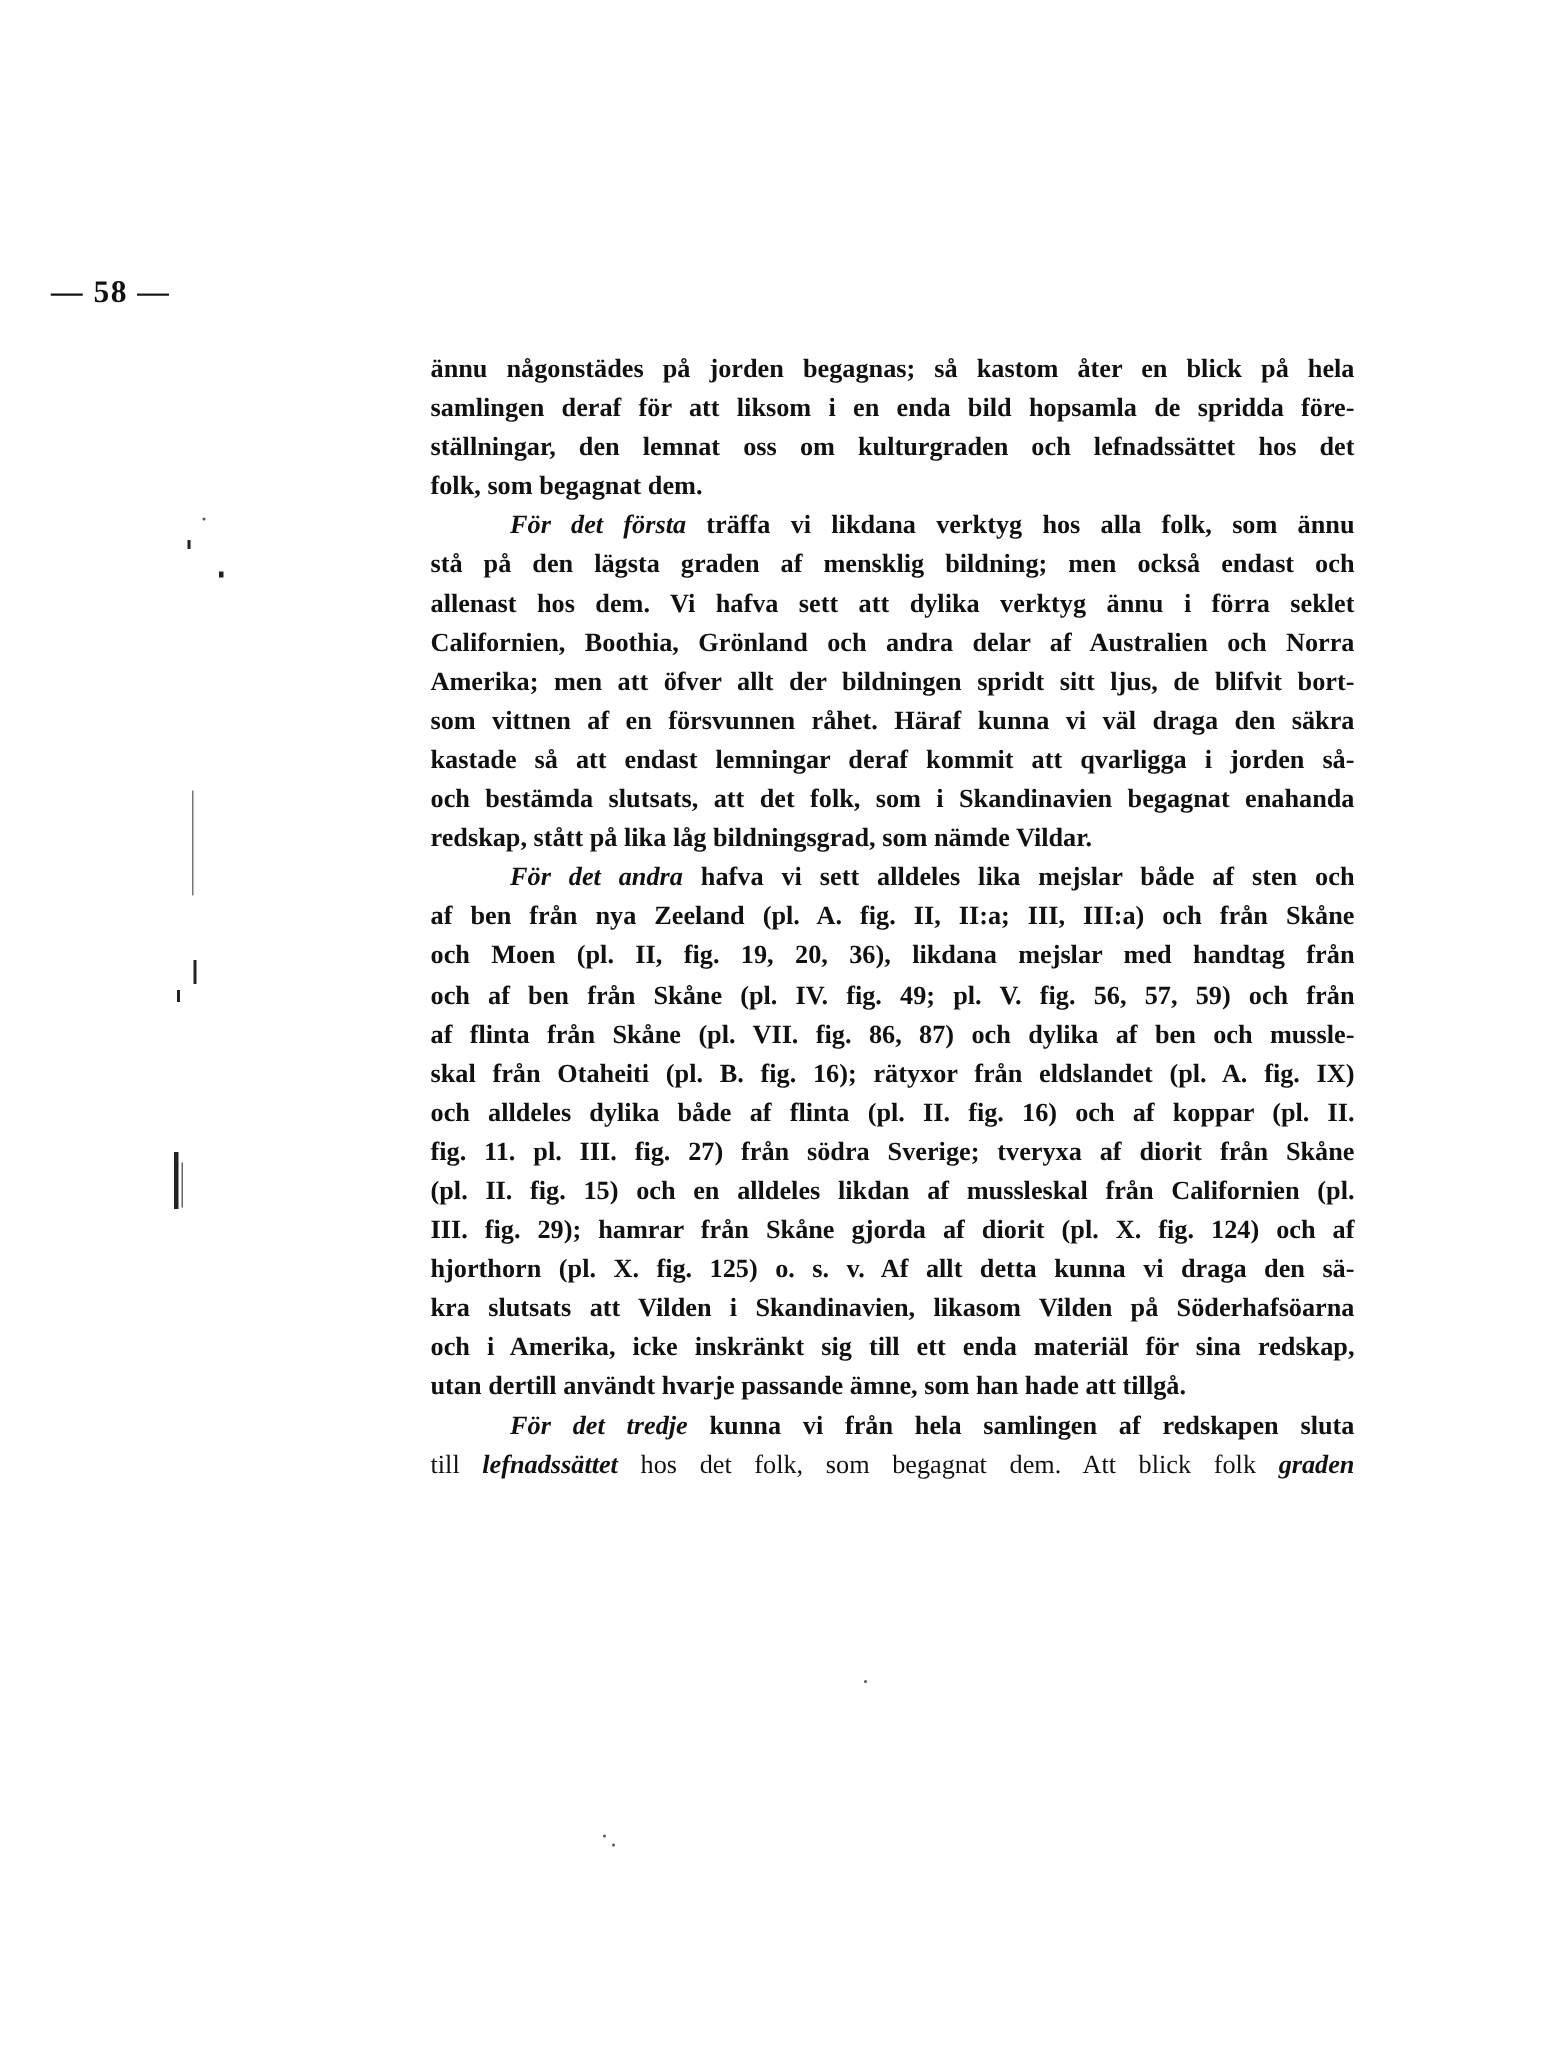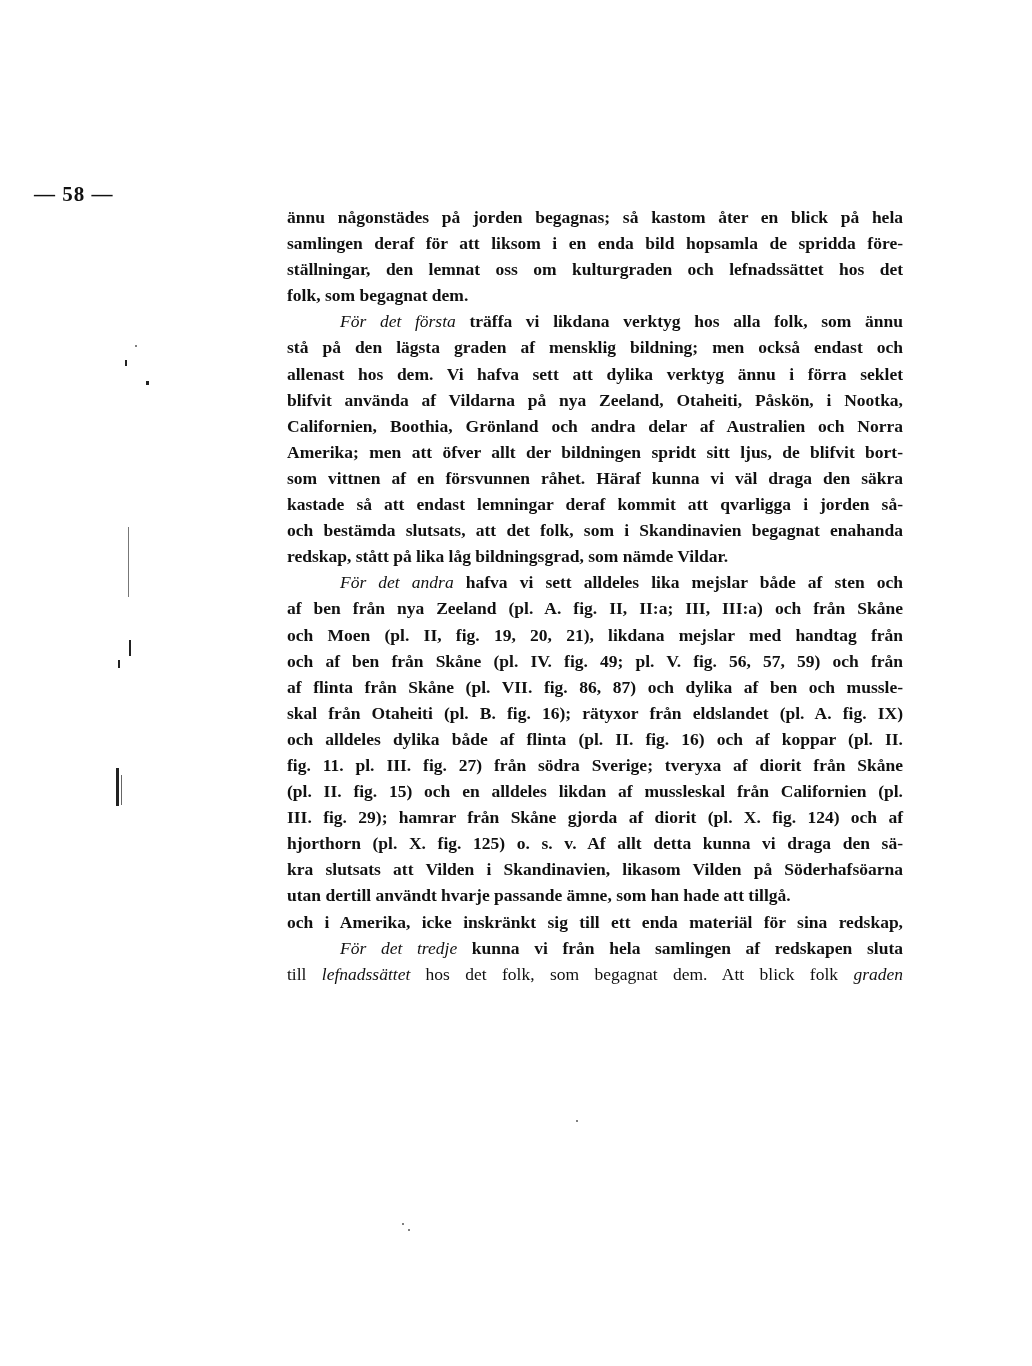--- a/index.html
+++ b/index.html
@@ -22,21 +22,21 @@
       width: 1032px;
       font-family: "Liberation Serif", serif;
       font-size: 21px;
       font-weight: bold;
       letter-spacing: 1px;
       padding-left: 34px;
     }
     .text-block {
       position: absolute;
       left: 287px;
-      top: 204px;
+      top: 232px;
       width: 616px;
     }
     .line {
       height: 26.1px;
       line-height: 26px;
       font-family: "Liberation Serif", serif;
       font-size: 17.5px;
       font-weight: bold;
       white-space: nowrap;
       text-align: justify;
@@ -48,21 +48,21 @@
       text-align-last: left;
     }
     .line.indent {
       padding-left: 53px;
     }
     .line.light {
       font-weight: normal;
     }
     .line em {
       font-style: italic;
-      font-weight: normal;
+      font-weight: bold;
     }
     .margin-mark {
       position: absolute;
       background: #222;
     }
     .speck {
       position: absolute;
       width: 2px;
       height: 2px;
       background: #555;
@@ -76,42 +76,41 @@
 
 <div class="text-block">
   <div class="line"><span>ännu någonstädes på jorden begagnas; så kastom åter en blick på hela</span></div>
   <div class="line"><span>samlingen deraf för att liksom i en enda bild hopsamla de spridda före-</span></div>
   <div class="line"><span>ställningar, den lemnat oss om kulturgraden och lefnadssättet hos det</span></div>
   <div class="line last"><span>folk, som begagnat dem.</span></div>
 
   <div class="line indent"><em>För det första</em><span> träffa vi likdana verktyg hos alla folk, som ännu</span></div>
   <div class="line"><span>stå på den lägsta graden af mensklig bildning; men också endast och</span></div>
   <div class="line"><span>allenast hos dem.  Vi hafva sett att dylika verktyg ännu i förra seklet</span></div>
-  <div class="line"><span>blifvit använda af Vildarna på nya Zeeland, Otaheiti, Påskön, i Nootka,</span></div>
   <div class="line"><span>Californien, Boothia, Grönland och andra delar af Australien och Norra</span></div>
   <div class="line"><span>Amerika; men att öfver allt der bildningen spridt sitt ljus, de blifvit bort-</span></div>
   <div class="line"><span>som vittnen af en försvunnen råhet.  Häraf kunna vi väl draga den säkra</span></div>
   <div class="line"><span>kastade så att endast lemningar deraf kommit att qvarligga i jorden så-</span></div>
   <div class="line"><span>och bestämda slutsats, att det folk, som i Skandinavien begagnat enahanda</span></div>
   <div class="line last"><span>redskap, stått på lika låg bildningsgrad, som nämde Vildar.</span></div>
 
   <div class="line indent"><em>För det andra</em><span> hafva vi sett alldeles lika mejslar både af sten och</span></div>
   <div class="line"><span>af ben från nya Zeeland (pl. A. fig. II, II:a; III, III:a) och från Skåne</span></div>
-  <div class="line"><span>och Moen (pl. II, fig. 19, 20, 21), likdana mejslar med handtag från</span></div>
+  <div class="line"><span>och Moen (pl. II, fig. 19, 20, 36), likdana mejslar med handtag från</span></div>
   <div class="line"><span>och af ben från Skåne (pl. IV. fig. 49; pl. V. fig. 56, 57, 59) och från</span></div>
   <div class="line"><span>af flinta från Skåne (pl. VII. fig. 86, 87) och dylika af ben och mussle-</span></div>
   <div class="line"><span>skal från Otaheiti (pl. B. fig. 16); rätyxor från eldslandet (pl. A. fig. IX)</span></div>
   <div class="line"><span>och alldeles dylika både af flinta (pl. II. fig. 16) och af koppar (pl. II.</span></div>
   <div class="line"><span>fig. 11. pl. III. fig. 27) från södra Sverige; tveryxa af diorit från Skåne</span></div>
   <div class="line"><span>(pl. II. fig. 15) och en alldeles likdan af mussleskal från Californien (pl.</span></div>
   <div class="line"><span>III. fig. 29); hamrar från Skåne gjorda af diorit (pl. X. fig. 124) och af</span></div>
   <div class="line"><span>hjorthorn (pl. X. fig. 125) o. s. v.  Af allt detta kunna vi draga den sä-</span></div>
   <div class="line"><span>kra slutsats att Vilden i Skandinavien, likasom Vilden på Söderhafsöarna</span></div>
+  <div class="line"><span>och i Amerika, icke inskränkt sig till ett enda materiäl för sina redskap,</span></div>
   <div class="line last"><span>utan dertill användt hvarje passande ämne, som han hade att tillgå.</span></div>
-  <div class="line"><span>och i Amerika, icke inskränkt sig till ett enda materiäl för sina redskap,</span></div>
 
   <div class="line indent"><em>För det tredje</em><span> kunna vi från hela samlingen af redskapen sluta</span></div>
   <div class="line light"><span>till </span><em>lefnadssättet</em><span> hos det folk, som begagnat dem.  Att blick folk </span><em>graden</em></div>
 </div>
 
 <div class="margin-mark" style="left:125px; top:360px; width:2px; height:6px;"></div>
 <div class="margin-mark" style="left:146px; top:381px; width:3px; height:4px;"></div>
 <div class="margin-mark" style="left:128px; top:527px; width:1px; height:70px; background:#777;"></div>
 <div class="margin-mark" style="left:129px; top:640px; width:2px; height:16px;"></div>
 <div class="margin-mark" style="left:118px; top:660px; width:2px; height:8px;"></div>

